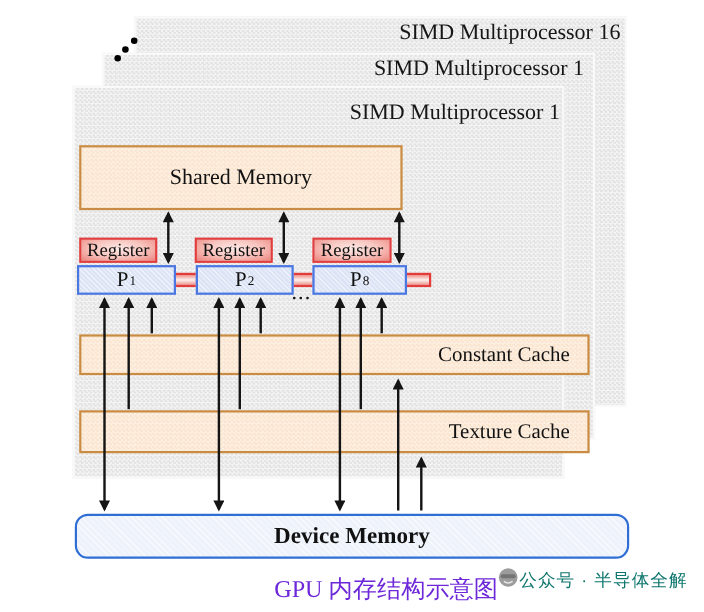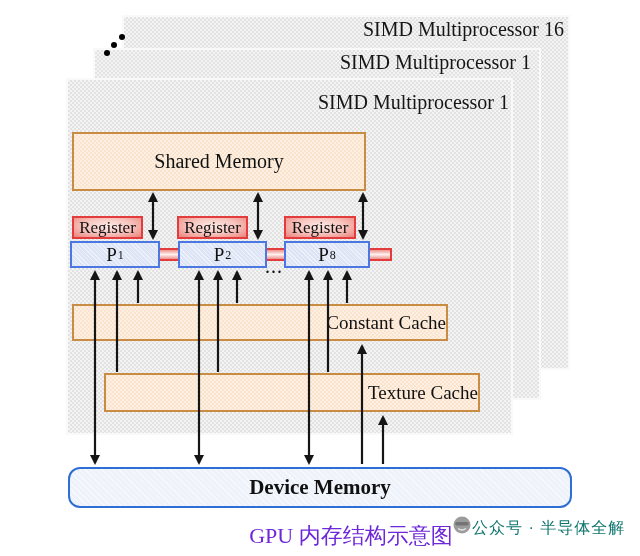--- a/index.html
+++ b/index.html
@@ -34,23 +34,23 @@
     background-size:4px 4px;
     border:2px solid #c98c44;
   }
   .bluebox{
     background-color:#dde4f5;
     background-image:repeating-linear-gradient(45deg,rgba(255,255,255,.5) 0 1px,rgba(255,255,255,0) 1px 3px);
     border:2px solid #4a77e2;
   }
   .shared{left:72px;top:132px;width:294px;height:59px;font-size:20px;}
   .iu{left:390px;top:183px;width:120px;height:107px;font-size:20px;text-align:center;line-height:1.45;padding:0 4px;}
-  .cache{left:72px;width:376px;justify-content:flex-end;padding-right:0;font-size:19px;}
+  .cache{left:72px;width:464px;justify-content:flex-end;padding-right:16px;font-size:19px;}
   .cc{top:304px;height:37px;}
-  .tc{top:373px;height:39px;margin-left:32px;}
+  .tc{top:373px;height:39px;}
   .dm{
     left:68px;top:467px;width:504px;height:41px;
     border:2.5px solid #2e6ed5;border-radius:12px;
     background-color:#edf2fb;
     background-image:repeating-linear-gradient(45deg,rgba(255,255,255,.55) 0 1px,rgba(255,255,255,0) 1px 4px);
     font-weight:bold;font-size:21px;
   }
   
   .pbox{top:241px;height:27px;font-size:19px;z-index:2;}
   .p1{left:70px;width:90px;}.p2{left:178px;width:89px;}.p8{left:284px;width:86px;}

